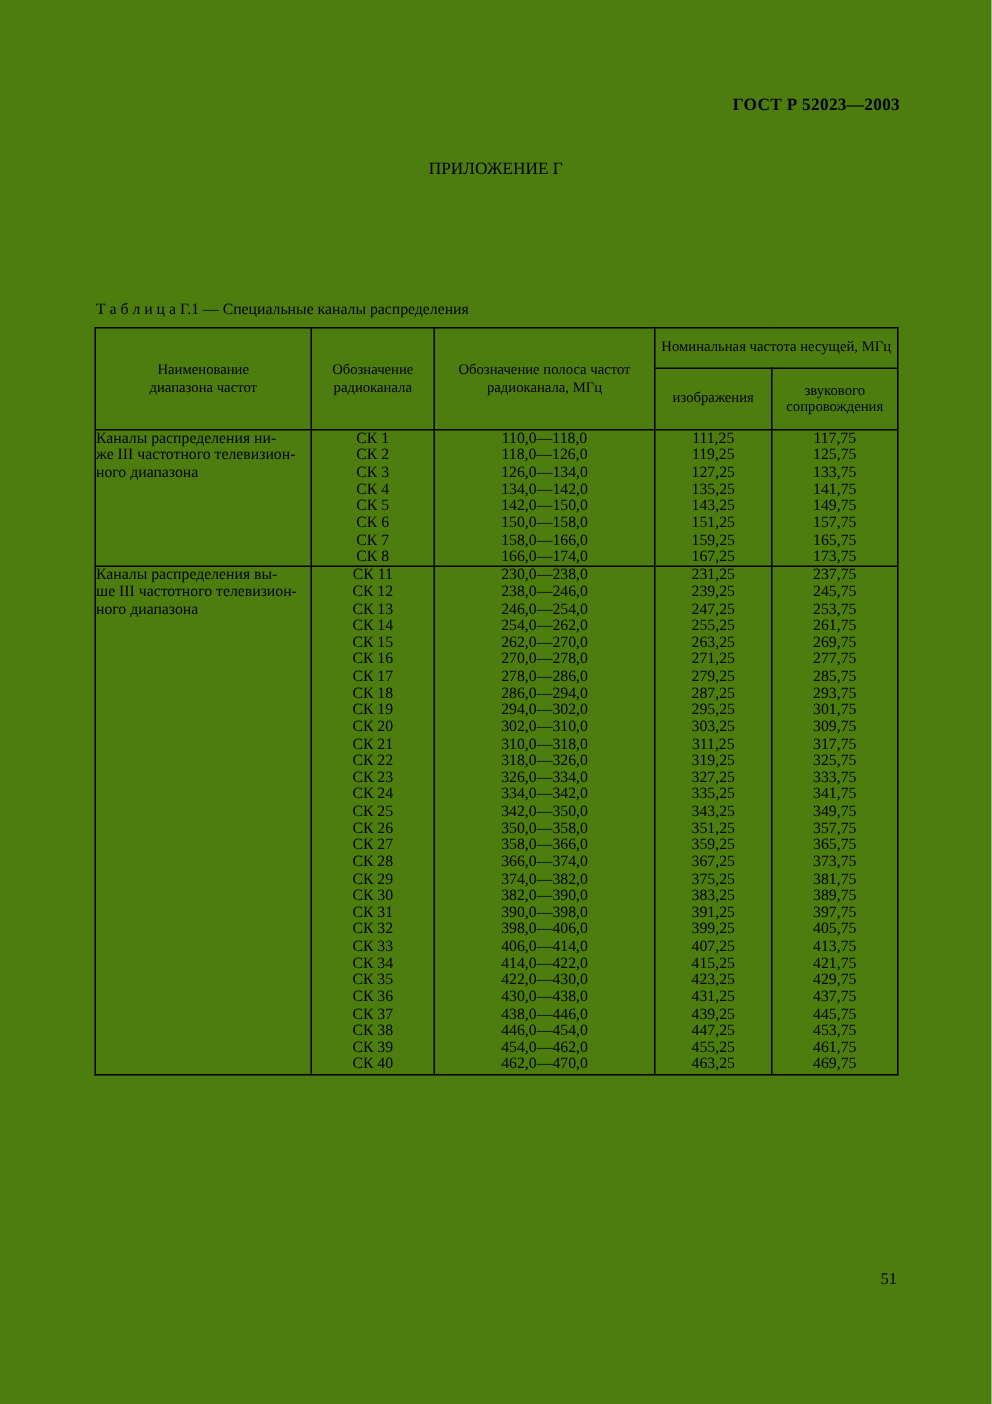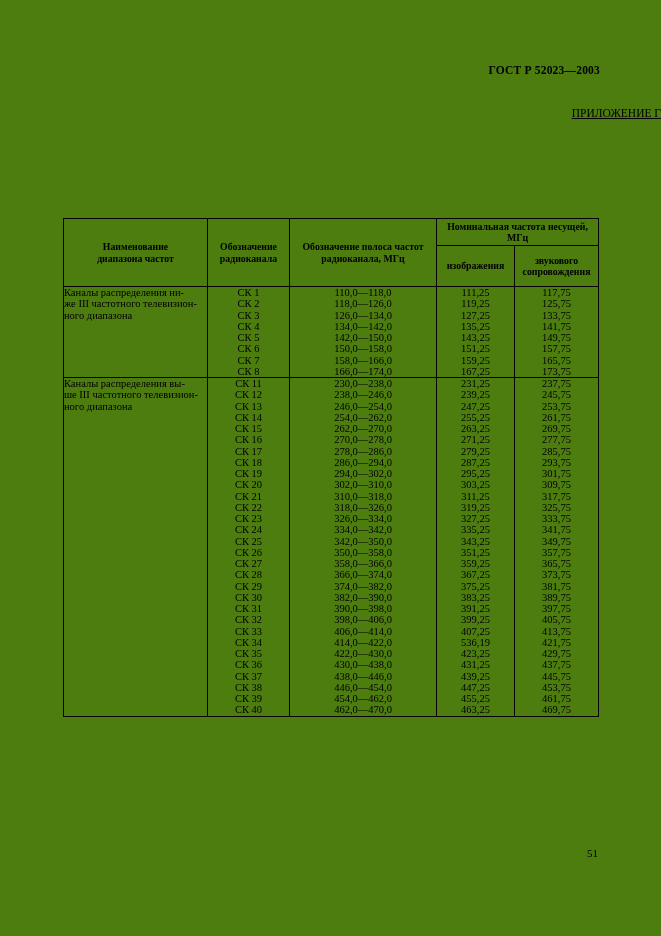--- a/index.html
+++ b/index.html
@@ -11,23 +11,22 @@
     color: #000;
     margin: 0 auto;
     overflow: hidden;
   }
   .gost-header {
     position: absolute; top: 64px; right: 61px;
     font-weight: bold; font-size: 11.5px; letter-spacing: 0.2px;
   }
   .appendix-block {
     position: absolute; top: 92px; left: 0; width: 661px;
-    text-align: right; font-size: 11.5px; line-height: 14px;
+    text-align: center; font-size: 11.5px; line-height: 14px;
     white-space: pre-line;
-    text-decoration: underline;
   }
   .appendix-title { font-size: 11.5px; }
   .appendix-sub { font-size: 11px; }
   .doc-title {
     position: absolute; top: 156px; left: 0; width: 661px;
     text-align: center; font-weight: bold; font-size: 11.5px;
     line-height: 14px; white-space: pre-line;
   }
   .table-caption {
     position: absolute; top: 201px; left: 64px;
@@ -36,21 +35,21 @@
   table.doc-table {
     position: absolute; top: 218px; left: 63px;
     border-collapse: collapse;
     table-layout: fixed;
   }
   table.doc-table th, table.doc-table td {
     border: 1px solid #000;
     padding: 0;
   }
   th.hdr {
-    font-weight: bold;
+    font-weight: normal;
     font-size: 9.8px;
     line-height: 11.5px;
     text-align: center;
     vertical-align: middle;
     white-space: pre-line;
     padding: 2px 3px;
   }
   th.hdr-carrier { height: 26px; }
   th.hdr-sub { height: 40px; }
   td.group-name {
@@ -85,20 +84,21 @@
 
 <div class="page">
 
   <div class="gost-header">ГОСТ Р 52023—2003</div>
 
   <div class="appendix-block">
     <div class="appendix-title">ПРИЛОЖЕНИЕ Г</div>
   </div>
 
 
+  <div class="table-caption">Т а б л и ц а   Г.1 — Специальные каналы распределения</div>
 
   <table class="doc-table">
     <colgroup>
       <col class="col-range">
         <col class="col-channel">
         <col class="col-band">
         <col class="col-image">
         <col class="col-sound">
     </colgroup>
     <thead>
@@ -248,21 +248,21 @@
             <div class="cell-line">335,25</div>
             <div class="cell-line">343,25</div>
             <div class="cell-line">351,25</div>
             <div class="cell-line">359,25</div>
             <div class="cell-line">367,25</div>
             <div class="cell-line">375,25</div>
             <div class="cell-line">383,25</div>
             <div class="cell-line">391,25</div>
             <div class="cell-line">399,25</div>
             <div class="cell-line">407,25</div>
-            <div class="cell-line">536,19</div>
+            <div class="cell-line">415,25</div>
             <div class="cell-line">423,25</div>
             <div class="cell-line">431,25</div>
             <div class="cell-line">439,25</div>
             <div class="cell-line">447,25</div>
             <div class="cell-line">455,25</div>
             <div class="cell-line">463,25</div>
           </td>
           <td class="data-col">
             <div class="cell-line">237,75</div>
             <div class="cell-line">245,75</div>

